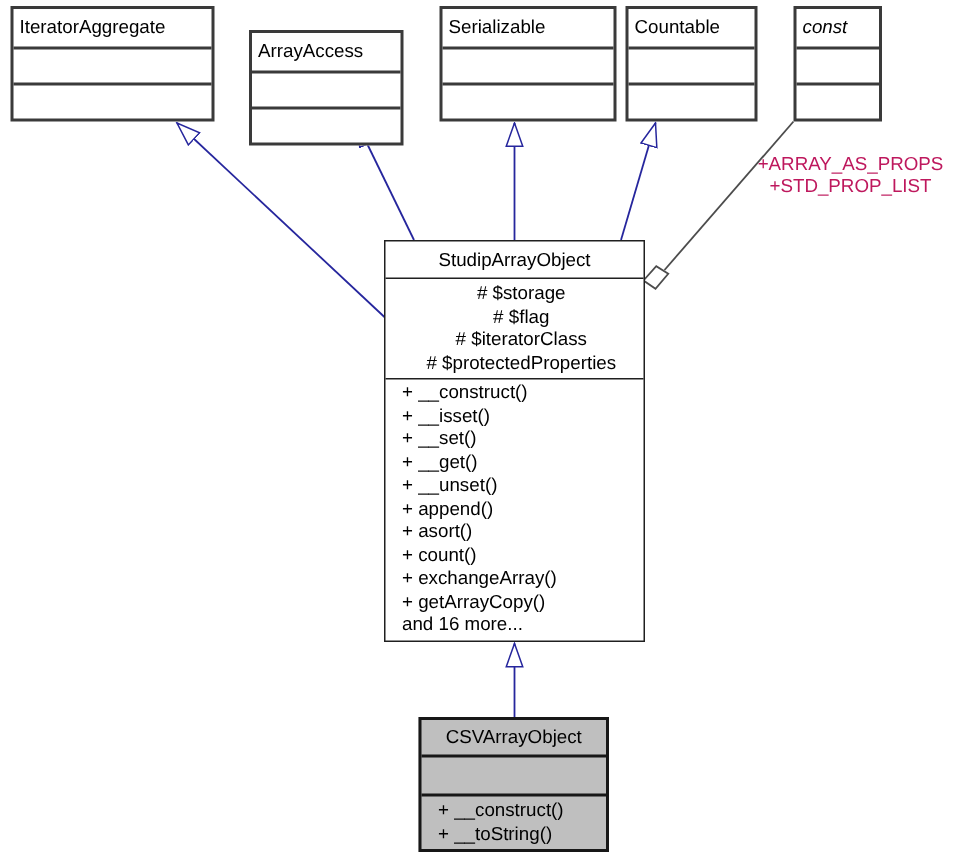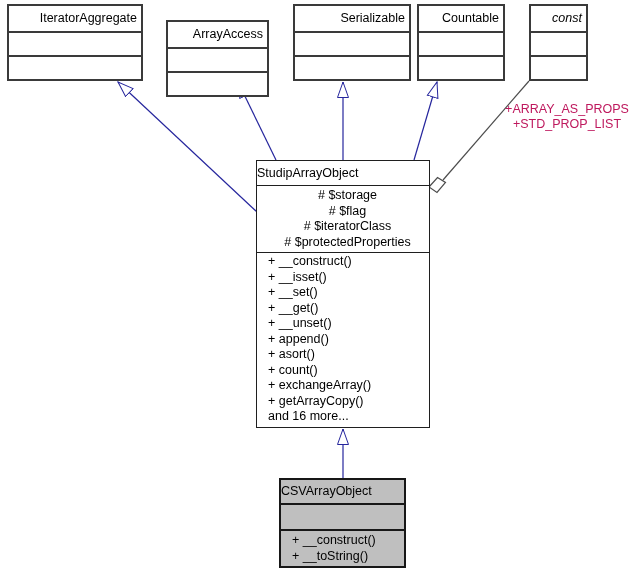--- a/index.html
+++ b/index.html
@@ -17,41 +17,41 @@
   .iface{
     position:absolute;top:4px;height:77px;
     box-sizing:border-box;
     background:#ffffff;
     border:2px solid #3a3a3a;
     z-index:2;
   }
   .iface-title{
     height:25px;line-height:25px;
     border-bottom:2px solid #3a3a3a;
-    text-align:right;
+    text-align:left;
     font-size:12.5px;
     white-space:nowrap;
     padding:0 4px;
   }
   .iface-mid{height:22px;border-bottom:2px solid #3a3a3a;}
   .iface-bot{height:22px;}
 
   
   .main{
     position:absolute;left:256px;top:160px;width:174px;height:268px;
     box-sizing:border-box;
     background:#ffffff;
     border:1px solid #1f1f1f;
     z-index:2;
     font-size:12.5px;
   }
   .main-title{
     height:24px;line-height:24px;
     border-bottom:1px solid #1f1f1f;
-    text-align:left;
+    text-align:center;
   }
   .main-attrs{
     height:67px;
     border-bottom:1px solid #1f1f1f;
     padding:2px 2px 0 11px;
     box-sizing:border-box;
     text-align:center;
   }
   .main-attrs div{line-height:15.5px;white-space:nowrap;}
   .main-methods{
@@ -64,21 +64,21 @@
     position:absolute;left:279px;top:478px;width:127px;height:90px;
     box-sizing:border-box;
     background:#bfbfbf;
     border:2px solid #171717;
     z-index:2;
     font-size:12.5px;
   }
   .csv-title{
     height:23px;line-height:23px;
     border-bottom:2px solid #171717;
-    text-align:left;
+    text-align:center;
   }
   .csv-mid{height:24px;border-bottom:2px solid #171717;}
   .csv-methods{padding:2px 2px 0 11px;}
   .csv-methods div{line-height:15.5px;white-space:nowrap;}
 
   
   .edge-label{
     position:absolute;left:497px;top:102px;width:140px;
     text-align:center;
     font-size:12.5px;line-height:15px;

